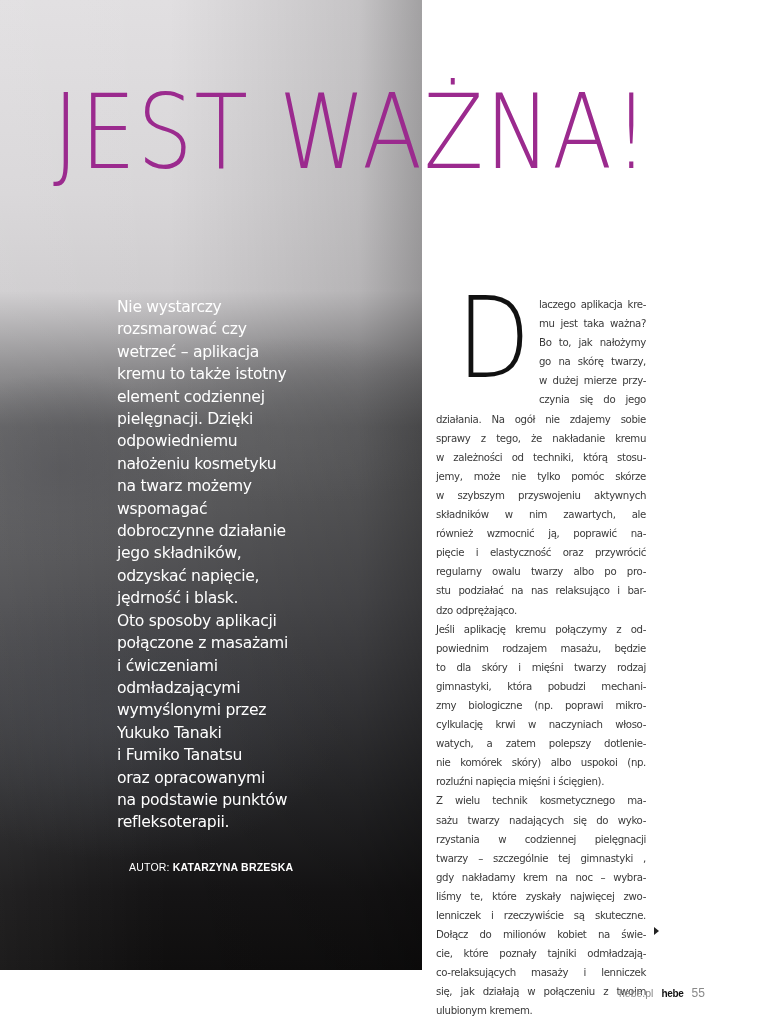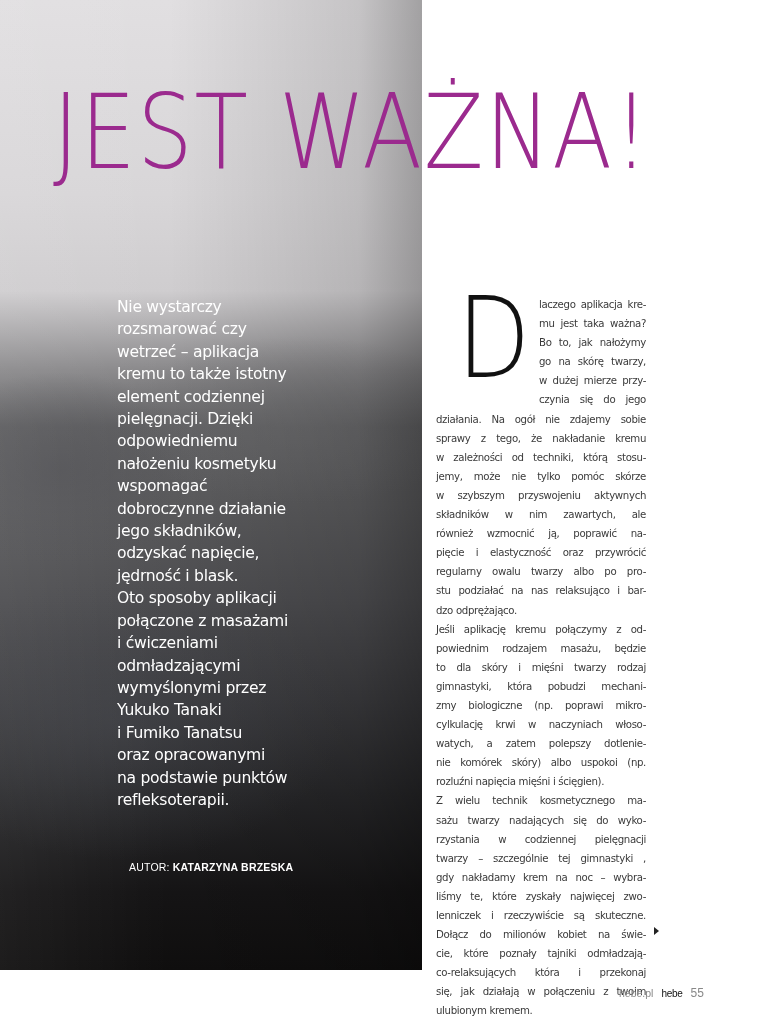--- a/index.html
+++ b/index.html
@@ -62,39 +62,40 @@
     .continue-arrow {
       position: absolute; left: 654px; top: 927px; width: 0; height: 0;
       border-left: 5px solid #222; border-top: 4px solid transparent; border-bottom: 4px solid transparent;
     }
 
     .footer {
       position: absolute; left: 619px; top: 986px;
       font-family: "Liberation Sans", sans-serif; font-size: 10.5px; color: #888;
       display: flex; align-items: baseline; gap: 8px;
     }
-    .footer .brand { color: #111; font-weight: normal; font-size: 10px; letter-spacing: -0.3px; }
+    .footer .brand { color: #111; font-weight: bold; font-size: 10px; letter-spacing: -0.3px; }
     .footer .page { color: #888; font-size: 12px; text-align: center; }
   </style>
 </head>
 <body>
 
 <div class="photo"></div>
 
 <h1 class="title">JEST WAŻNA!</h1>
 
 <div class="intro">
   <span class="line">Nie wystarczy</span>
   <span class="line">rozsmarować czy</span>
   <span class="line">wetrzeć – aplikacja</span>
   <span class="line">kremu to także istotny</span>
   <span class="line">element codziennej</span>
   <span class="line">pielęgnacji. Dzięki</span>
   <span class="line">odpowiedniemu</span>
   <span class="line">nałożeniu kosmetyku</span>
+  <span class="line">na twarz możemy</span>
   <span class="line">wspomagać</span>
   <span class="line">dobroczynne działanie</span>
   <span class="line">jego składników,</span>
   <span class="line">odzyskać napięcie,</span>
   <span class="line">jędrność i blask.</span>
   <span class="line">Oto sposoby aplikacji</span>
   <span class="line">połączone z masażami</span>
   <span class="line">i ćwiczeniami</span>
   <span class="line">odmładzającymi</span>
   <span class="line">wymyślonymi przez</span>
@@ -141,21 +142,21 @@
   <span class="line last">rozluźni napięcia mięśni i ścięgien).</span>
   <span class="line">Z wielu technik kosmetycznego ma-</span>
   <span class="line">sażu twarzy nadających się do wyko-</span>
   <span class="line">rzystania w codziennej pielęgnacji</span>
   <span class="line">twarzy – szczególnie tej gimnastyki ,</span>
   <span class="line">gdy nakładamy krem na noc – wybra-</span>
   <span class="line">liśmy te, które zyskały najwięcej zwo-</span>
   <span class="line">lenniczek i rzeczywiście są skuteczne.</span>
   <span class="line">Dołącz do milionów kobiet na świe-</span>
   <span class="line">cie, które poznały tajniki odmładzają-</span>
-  <span class="line">co-relaksujących która i przekonaj</span>
+  <span class="line">co-relaksujących masaży i lenniczek</span>
   <span class="line">się, jak działają w połączeniu z twoim</span>
   <span class="line last">ulubionym kremem.</span>
 </div>
 
 <div class="continue-arrow"></div>
 
 <div class="footer">
   <span>hebe.pl</span>
   <span class="brand">hebe</span>
   <span class="page">55</span>

